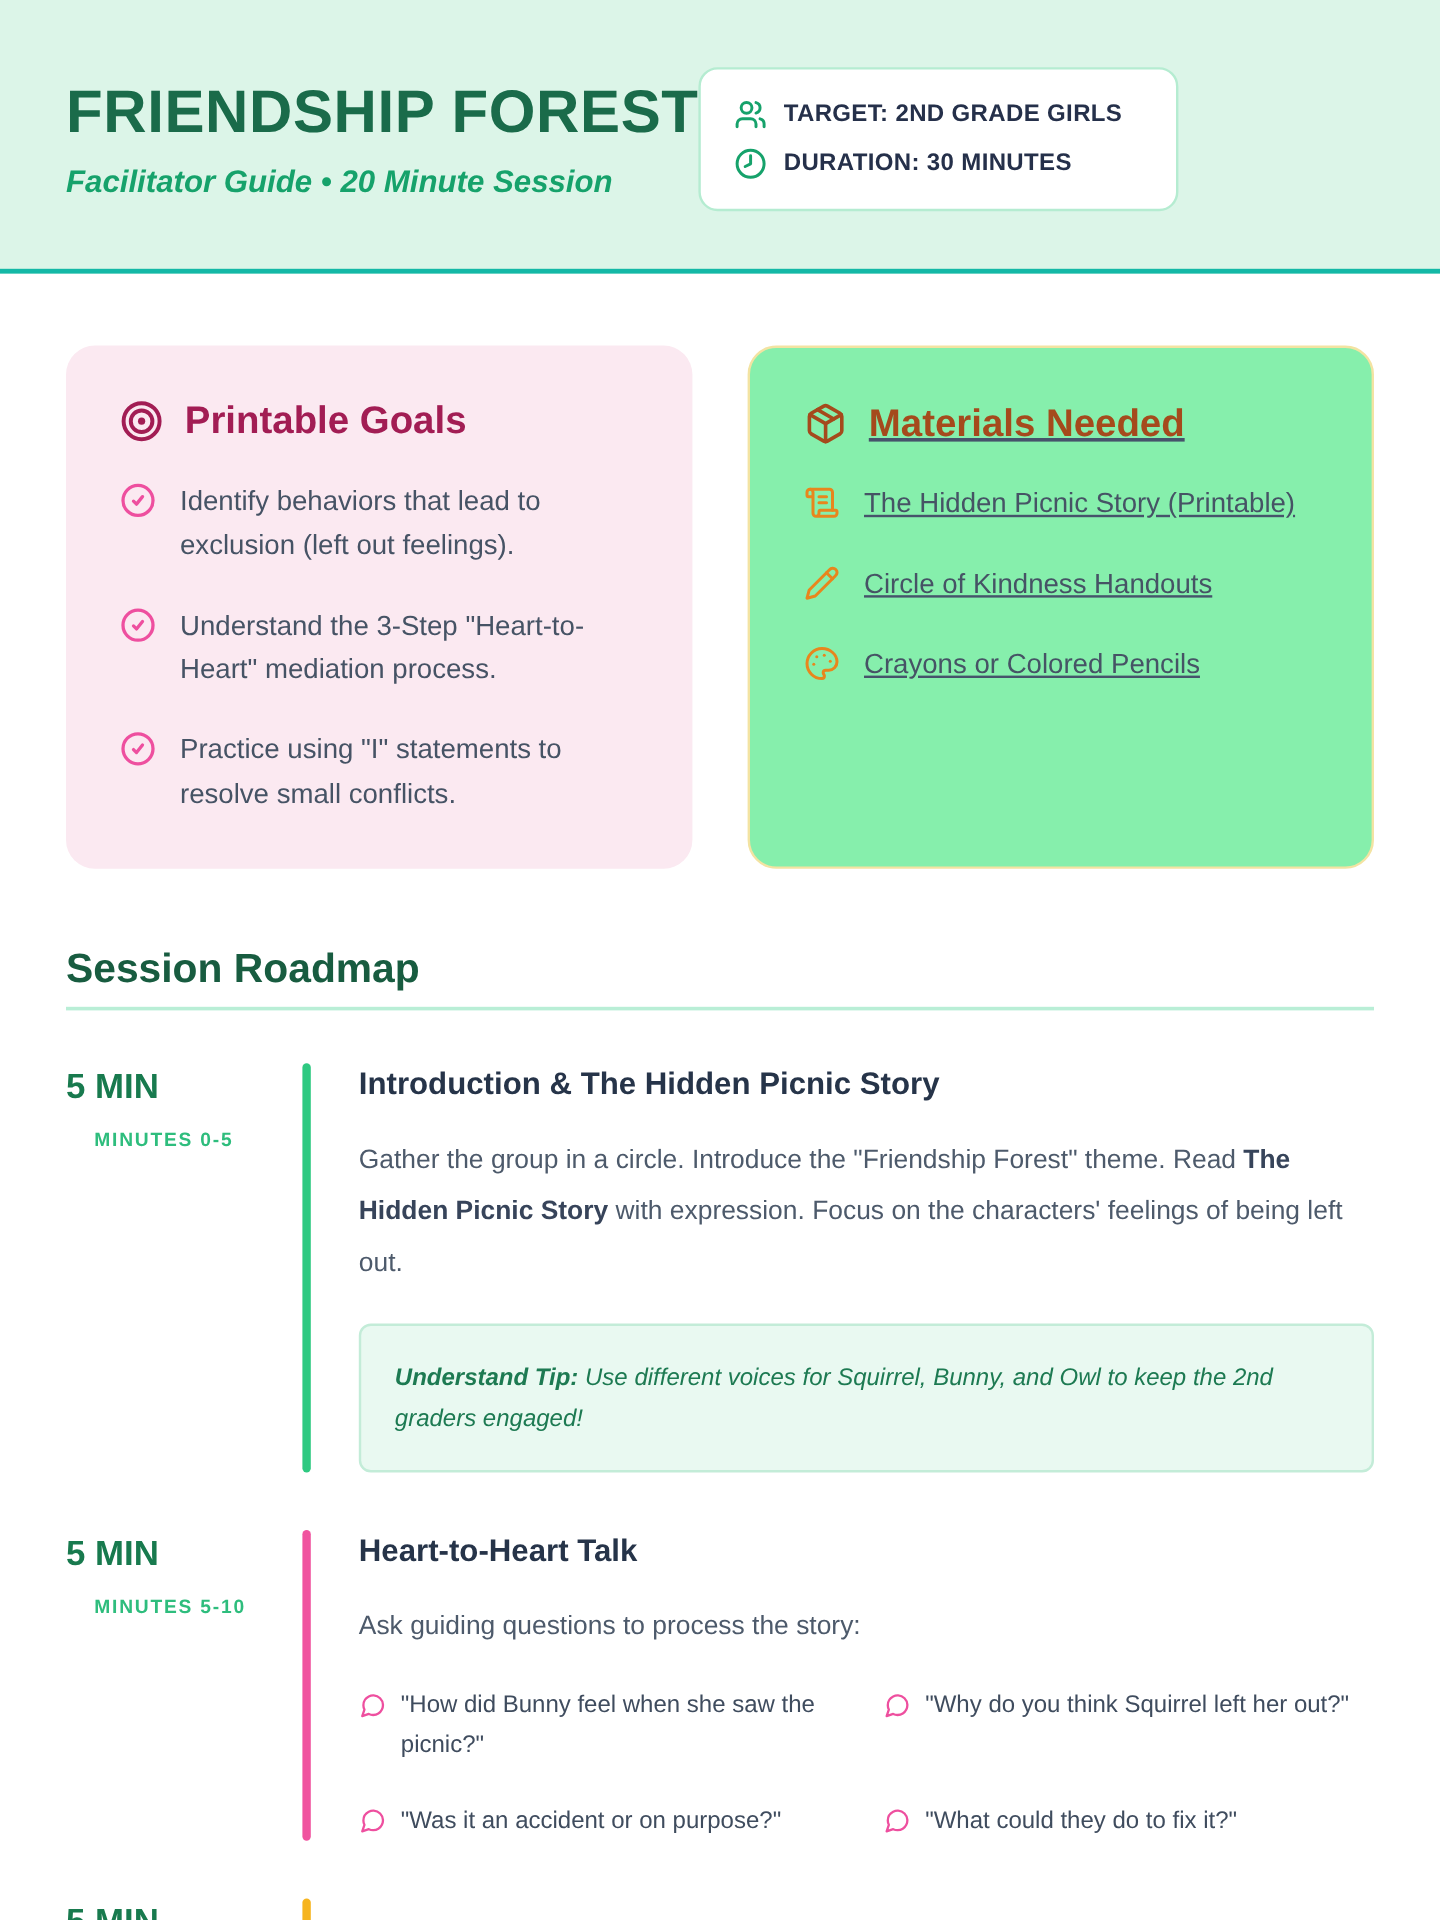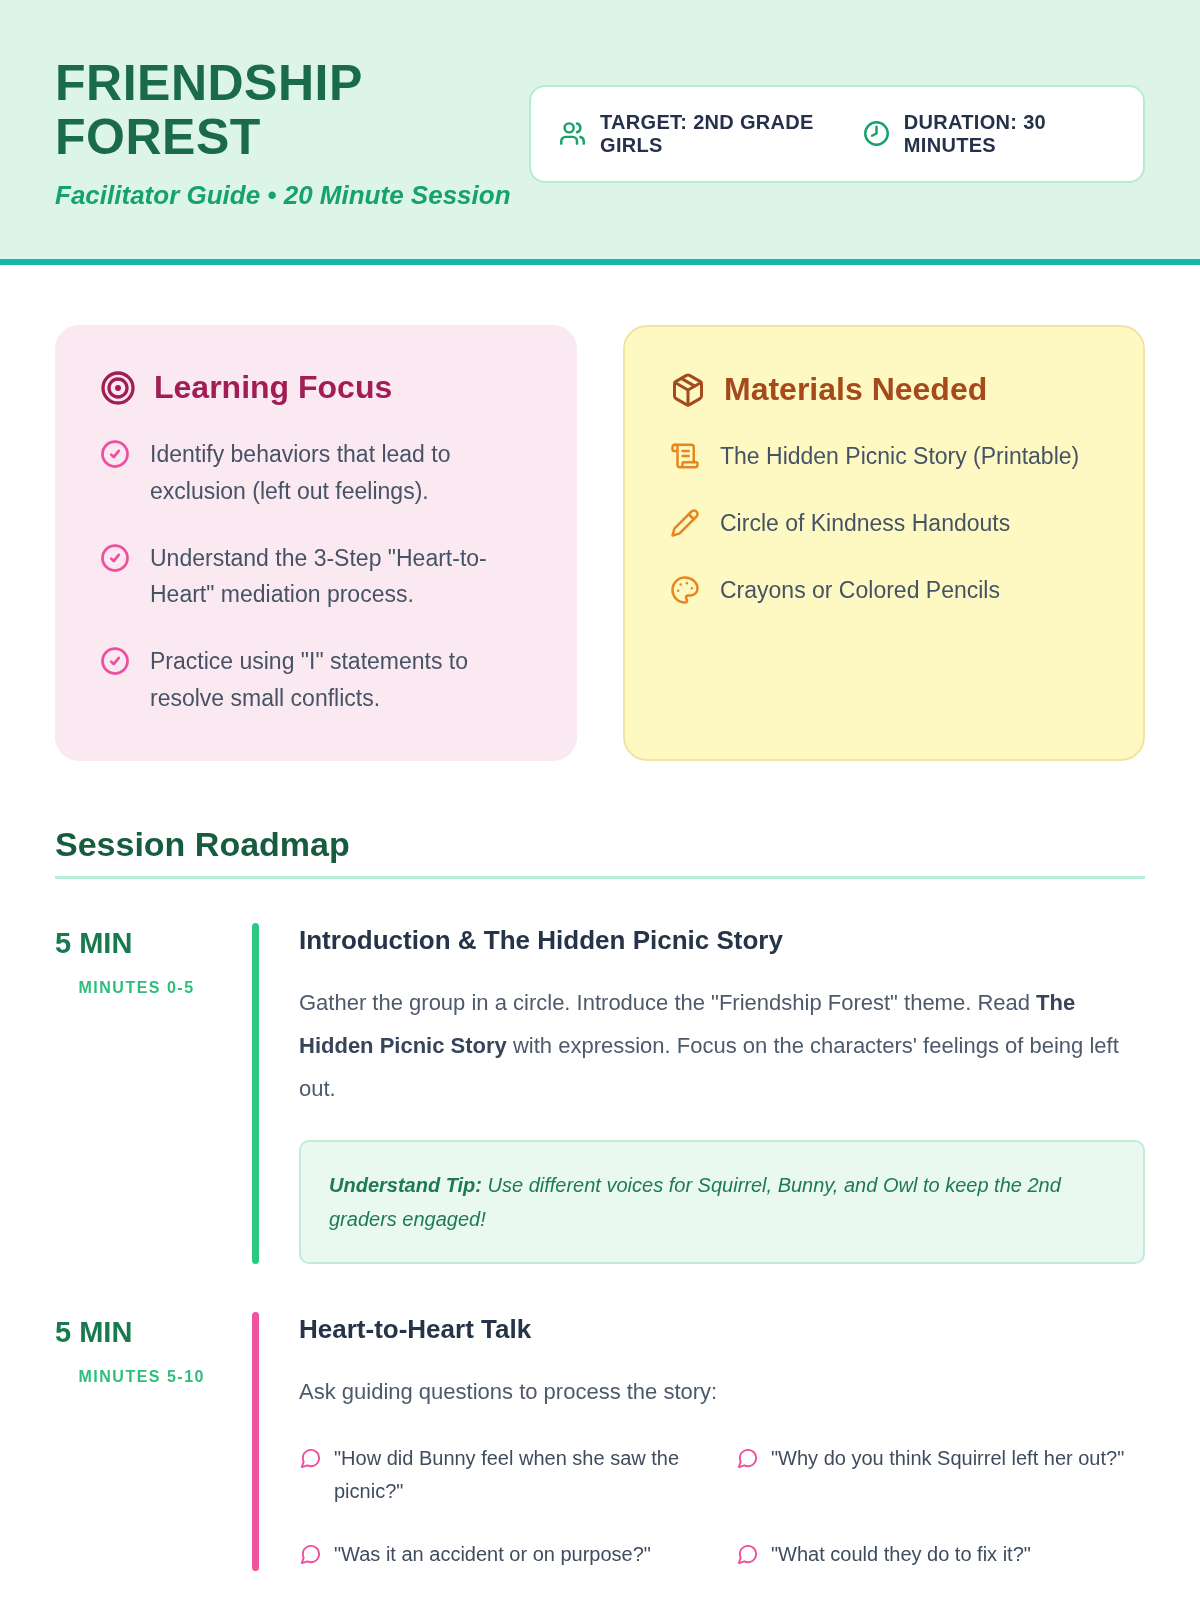--- a/index.html
+++ b/index.html
@@ -4,46 +4,46 @@
 <style>
   * { margin:0; padding:0; box-sizing:border-box; }
   html,body { background:#ffffff; }
   .page {
     width:1200px; height:1600px; overflow:hidden; background:#ffffff;
     font-family:"Liberation Sans", sans-serif; color:#46536b;
   }
 
   
   .header {
-    background:#dcf5e8; border-bottom:6px solid #14b8a6;
+    background:#dcf5e8; border-bottom:4px solid #14b8a6;
     padding:56px 55px 48px 55px;
     display:flex; justify-content:flex-start; align-items:center;
   }
   .header-title {
     font-size:50px; font-weight:800; color:#1a6b4a; letter-spacing:.5px; line-height:1.08;
   }
   .header-subtitle {
     margin-top:16px; font-size:26px; font-style:italic; font-weight:600; color:#16a26b;
   }
   .header-badge {
     background:#ffffff; border:2px solid #b5ecd1; border-radius:16px;
-    padding:24px 28px; display:flex; flex-direction:row; gap:14px; min-width:400px;
+    padding:24px 28px; display:flex; flex-direction:column; gap:14px; min-width:400px;
   }
   .badge-row { display:flex; align-items:center; gap:14px; }
   .badge-row svg { width:27px; height:27px; color:#16a26b; flex:0 0 auto; }
   .badge-text { font-size:20px; font-weight:700; color:#25304a; letter-spacing:.3px; }
 
   
   .cards {
     display:grid; grid-template-columns:1fr 1fr; gap:46px;
     padding:60px 55px 0 55px;
   }
   .card { border-radius:24px; padding:44px 45px; }
   .card-goals { background:#fbe9f1; }
-  .card-materials { background:#fef9c3; border:2px solid #f3e3a2; }
+  .card-materials { background:#86efac; border:2px solid #f3e3a2;text-decoration:underline; }
   .card-title { display:flex; align-items:center; gap:18px; font-size:32px; font-weight:800; }
   .card-goals .card-title { color:#a21d54; }
   .card-materials .card-title { color:#a54a1c; }
   .card-title svg { width:36px; height:36px; flex:0 0 auto; }
   .card-list { margin-top:14px; }
   .card-item { display:flex; gap:20px; margin-top:30px; font-size:23px; line-height:1.6; color:#465365; }
   .card-item svg { width:30px; height:30px; flex:0 0 auto; margin-top:3px; }
   .card-goals .card-item svg { color:#ee4f9f; }
   .card-materials .card-item svg { color:#e8861d; }
 
@@ -111,21 +111,21 @@
 
   <div class="cards">
 
     <div class="card card-goals">
       <div class="card-title">
         <svg viewBox="0 0 24 24" fill="none" stroke="currentColor" stroke-width="2.2">
             <circle cx="12" cy="12" r="10"></circle>
             <circle cx="12" cy="12" r="6"></circle>
             <circle cx="12" cy="12" r="2" fill="currentColor" stroke="none"></circle>
           </svg>
-        <span>Learning Focus</span>
+        <span>Printable Goals</span>
       </div>
       <div class="card-list">
         <div class="card-item">
           <svg viewBox="0 0 24 24" fill="none" stroke="currentColor" stroke-width="2.2" stroke-linecap="round" stroke-linejoin="round">
               <circle cx="12" cy="12" r="10"></circle>
               <path d="m9 12.5 2 2 4-5"></path>
             </svg>
           <span>Identify behaviors that lead to exclusion (left out feelings).</span>
         </div>
         <div class="card-item">

